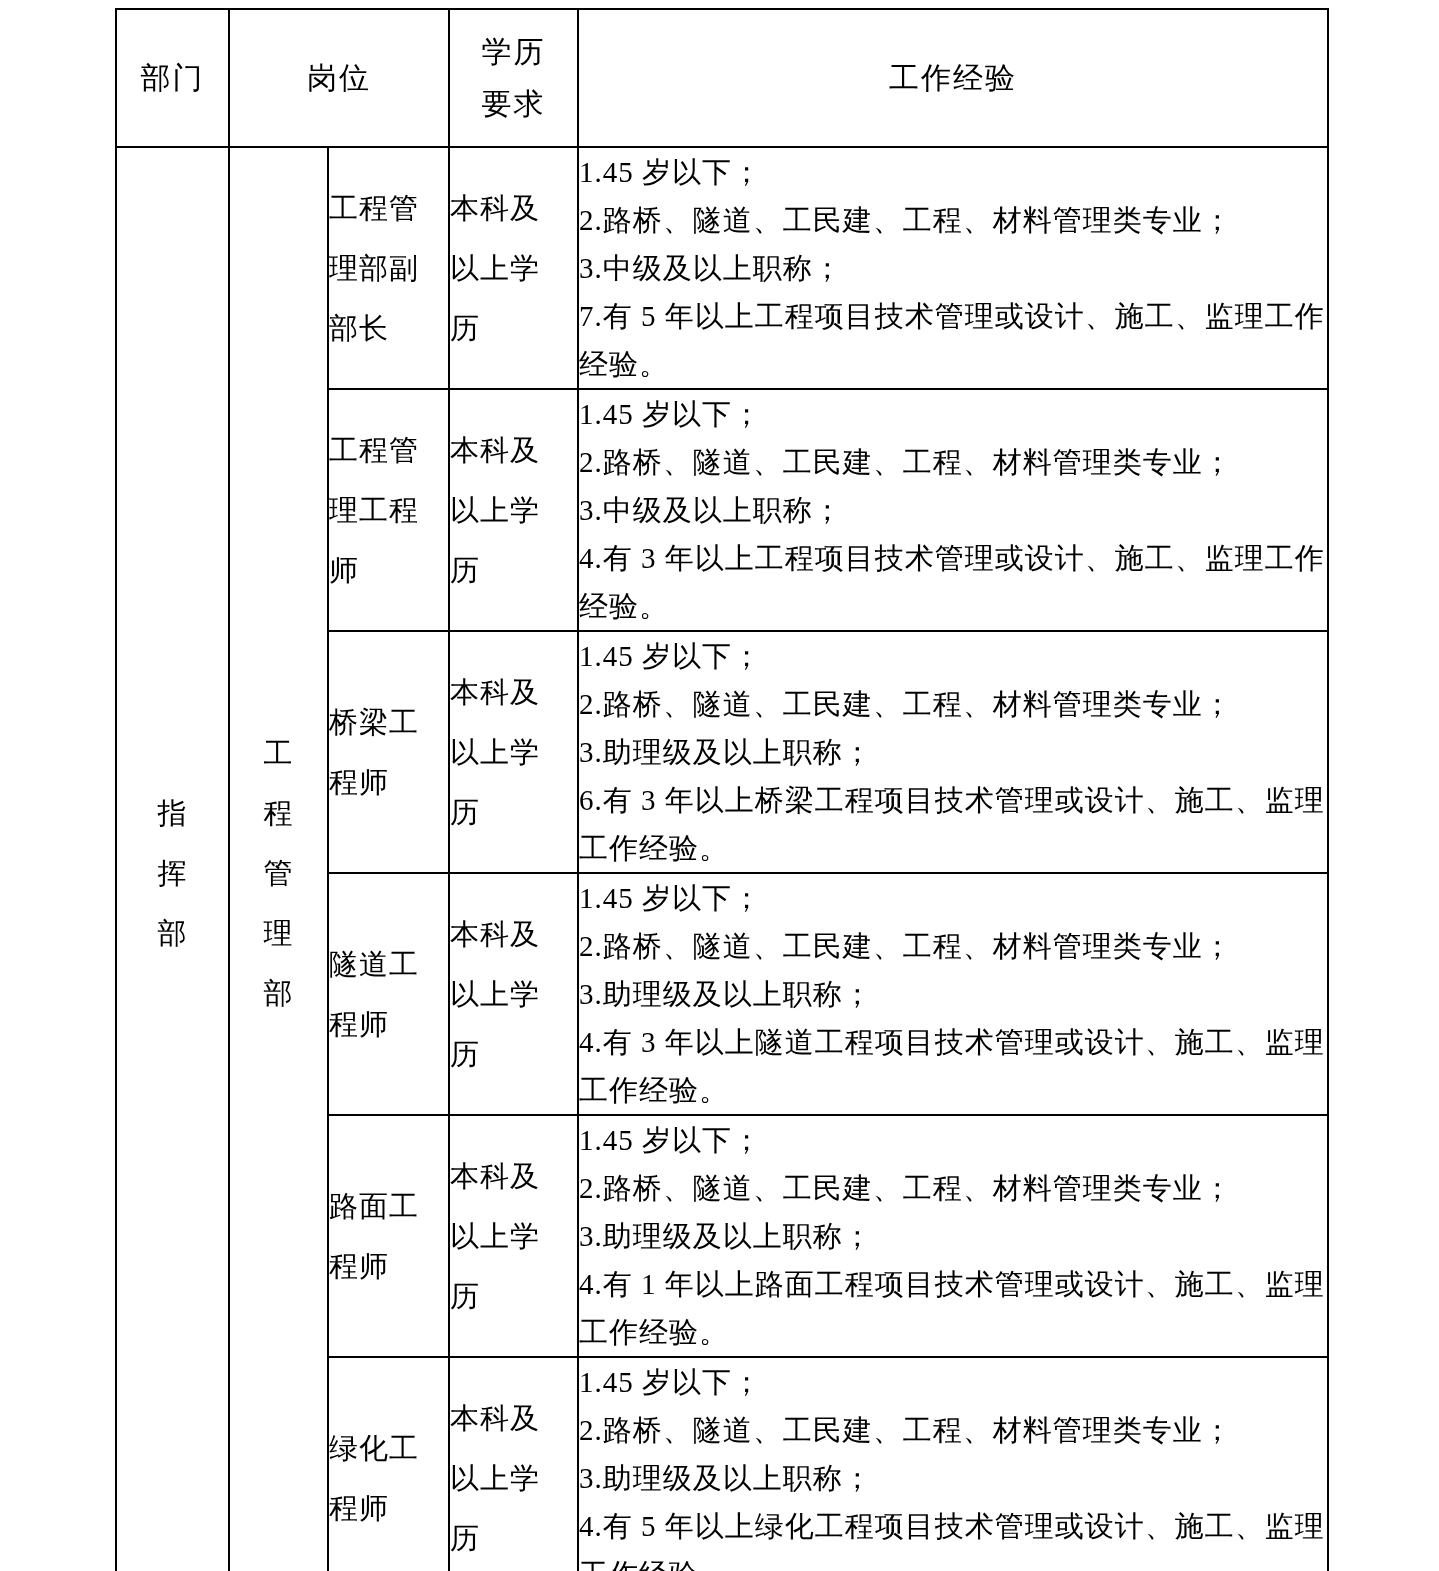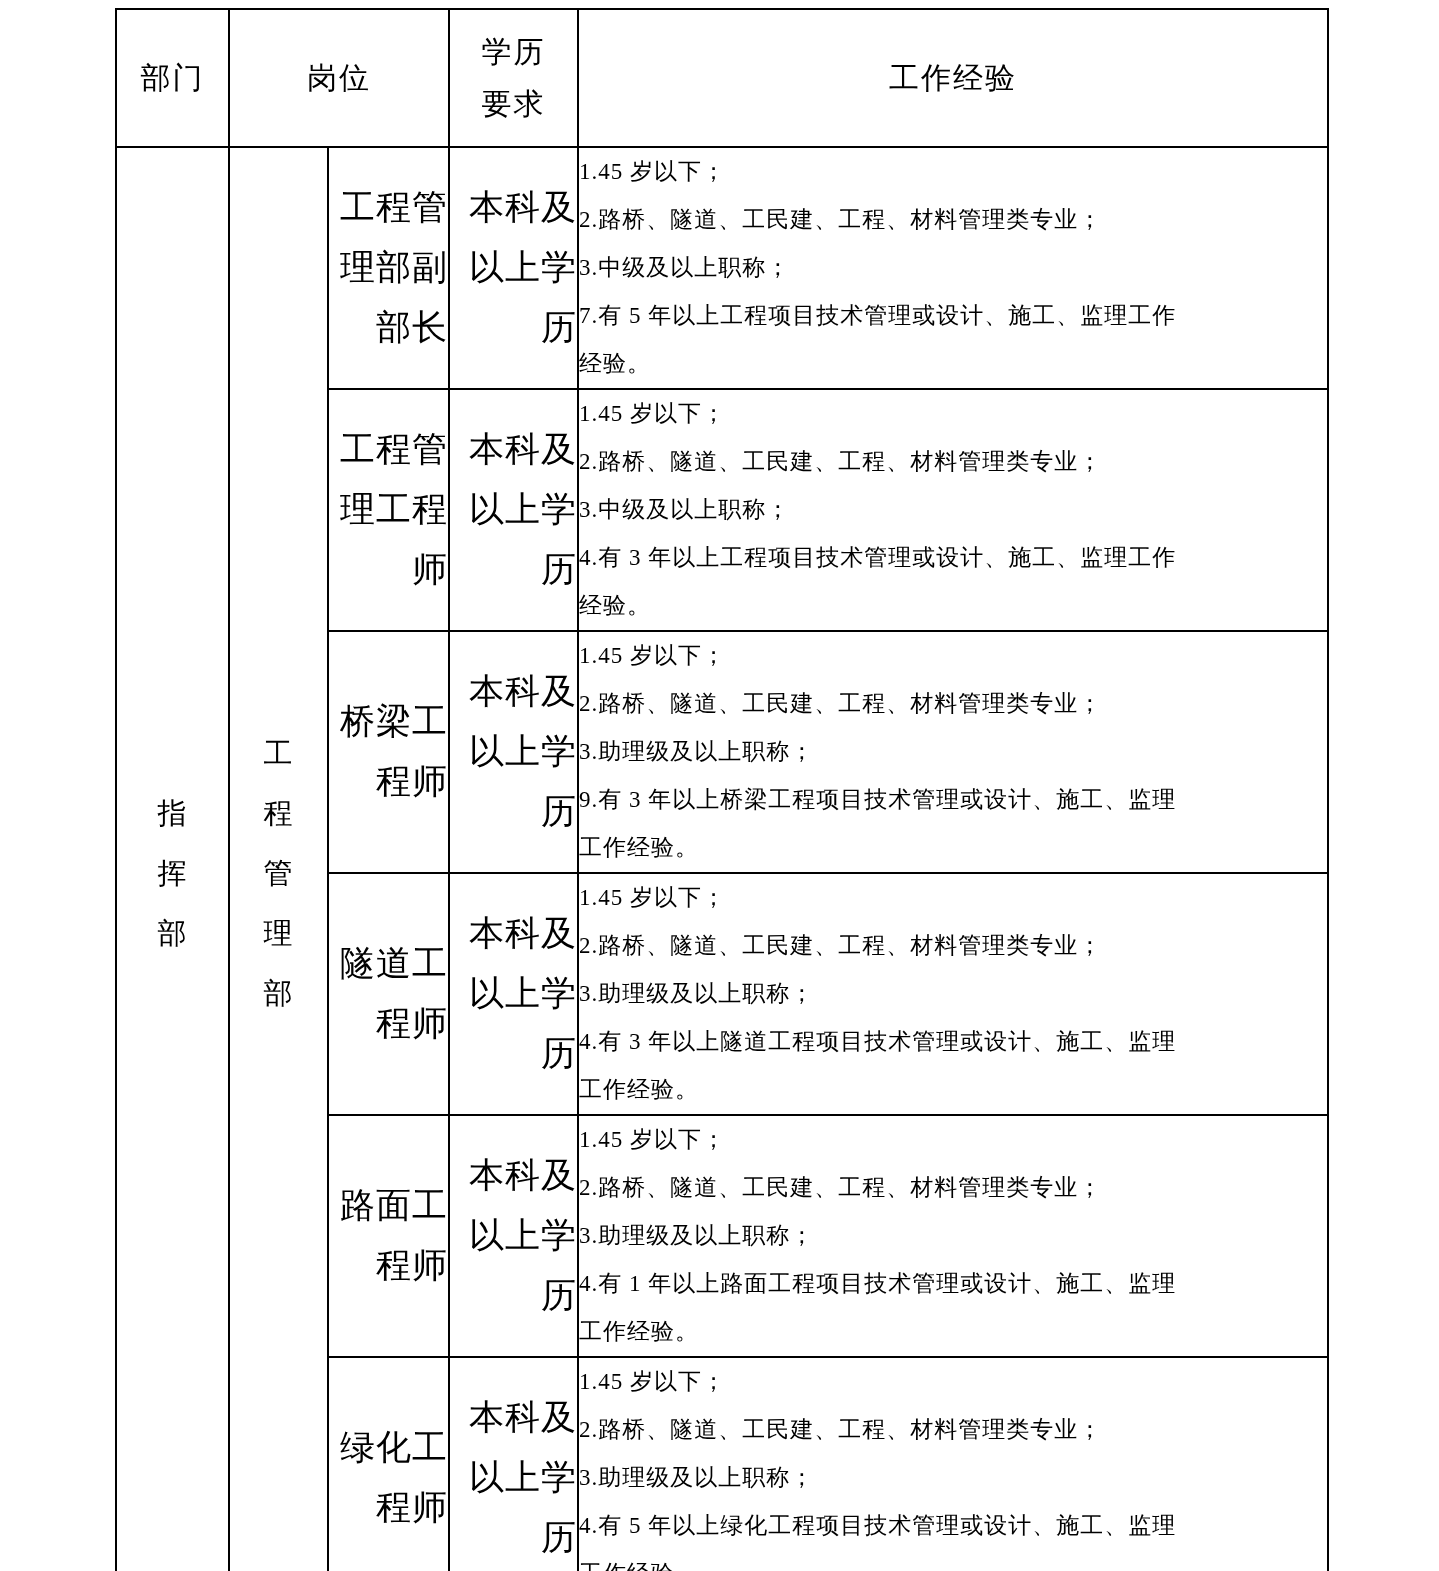--- a/index.html
+++ b/index.html
@@ -45,34 +45,34 @@
   tbody tr { height: 241px; }
   td.vert-cell {
     font-size: 29px;
     text-align: center;
     vertical-align: middle;
     white-space: pre-line;
     line-height: 60px;
     letter-spacing: 1px;
   }
   td.pos-cell, td.edu-cell {
-    font-size: 35px;
-    text-align: right;
+    font-size: 29px;
+    text-align: left;
     vertical-align: middle;
     white-space: pre-line;
     line-height: 60px;
     letter-spacing: 1px;
   }
   td.req-cell {
     text-align: left;
     vertical-align: top;
     padding: 7px 8px 0 14px;
   }
   td.req-cell .req-item {
-    font-size: 23px;
+    font-size: 29px;
     line-height: 48px;
     white-space: pre-line;
     letter-spacing: 1px;
   }
 </style>
 </head>
 <body>
 
 <table class="doc-table">
   <colgroup>
@@ -133,21 +133,21 @@
     <tr>
       <td class="pos-cell">桥梁工
 程师</td>
       <td class="edu-cell">本科及
 以上学
 历</td>
       <td class="req-cell">
         <div class="req-item">1.45 岁以下；</div>
         <div class="req-item">2.路桥、隧道、工民建、工程、材料管理类专业；</div>
         <div class="req-item">3.助理级及以上职称；</div>
-        <div class="req-item">9.有 3 年以上桥梁工程项目技术管理或设计、施工、监理
+        <div class="req-item">6.有 3 年以上桥梁工程项目技术管理或设计、施工、监理
 工作经验。</div>
       </td>
     </tr>
     <tr>
       <td class="pos-cell">隧道工
 程师</td>
       <td class="edu-cell">本科及
 以上学
 历</td>
       <td class="req-cell">

